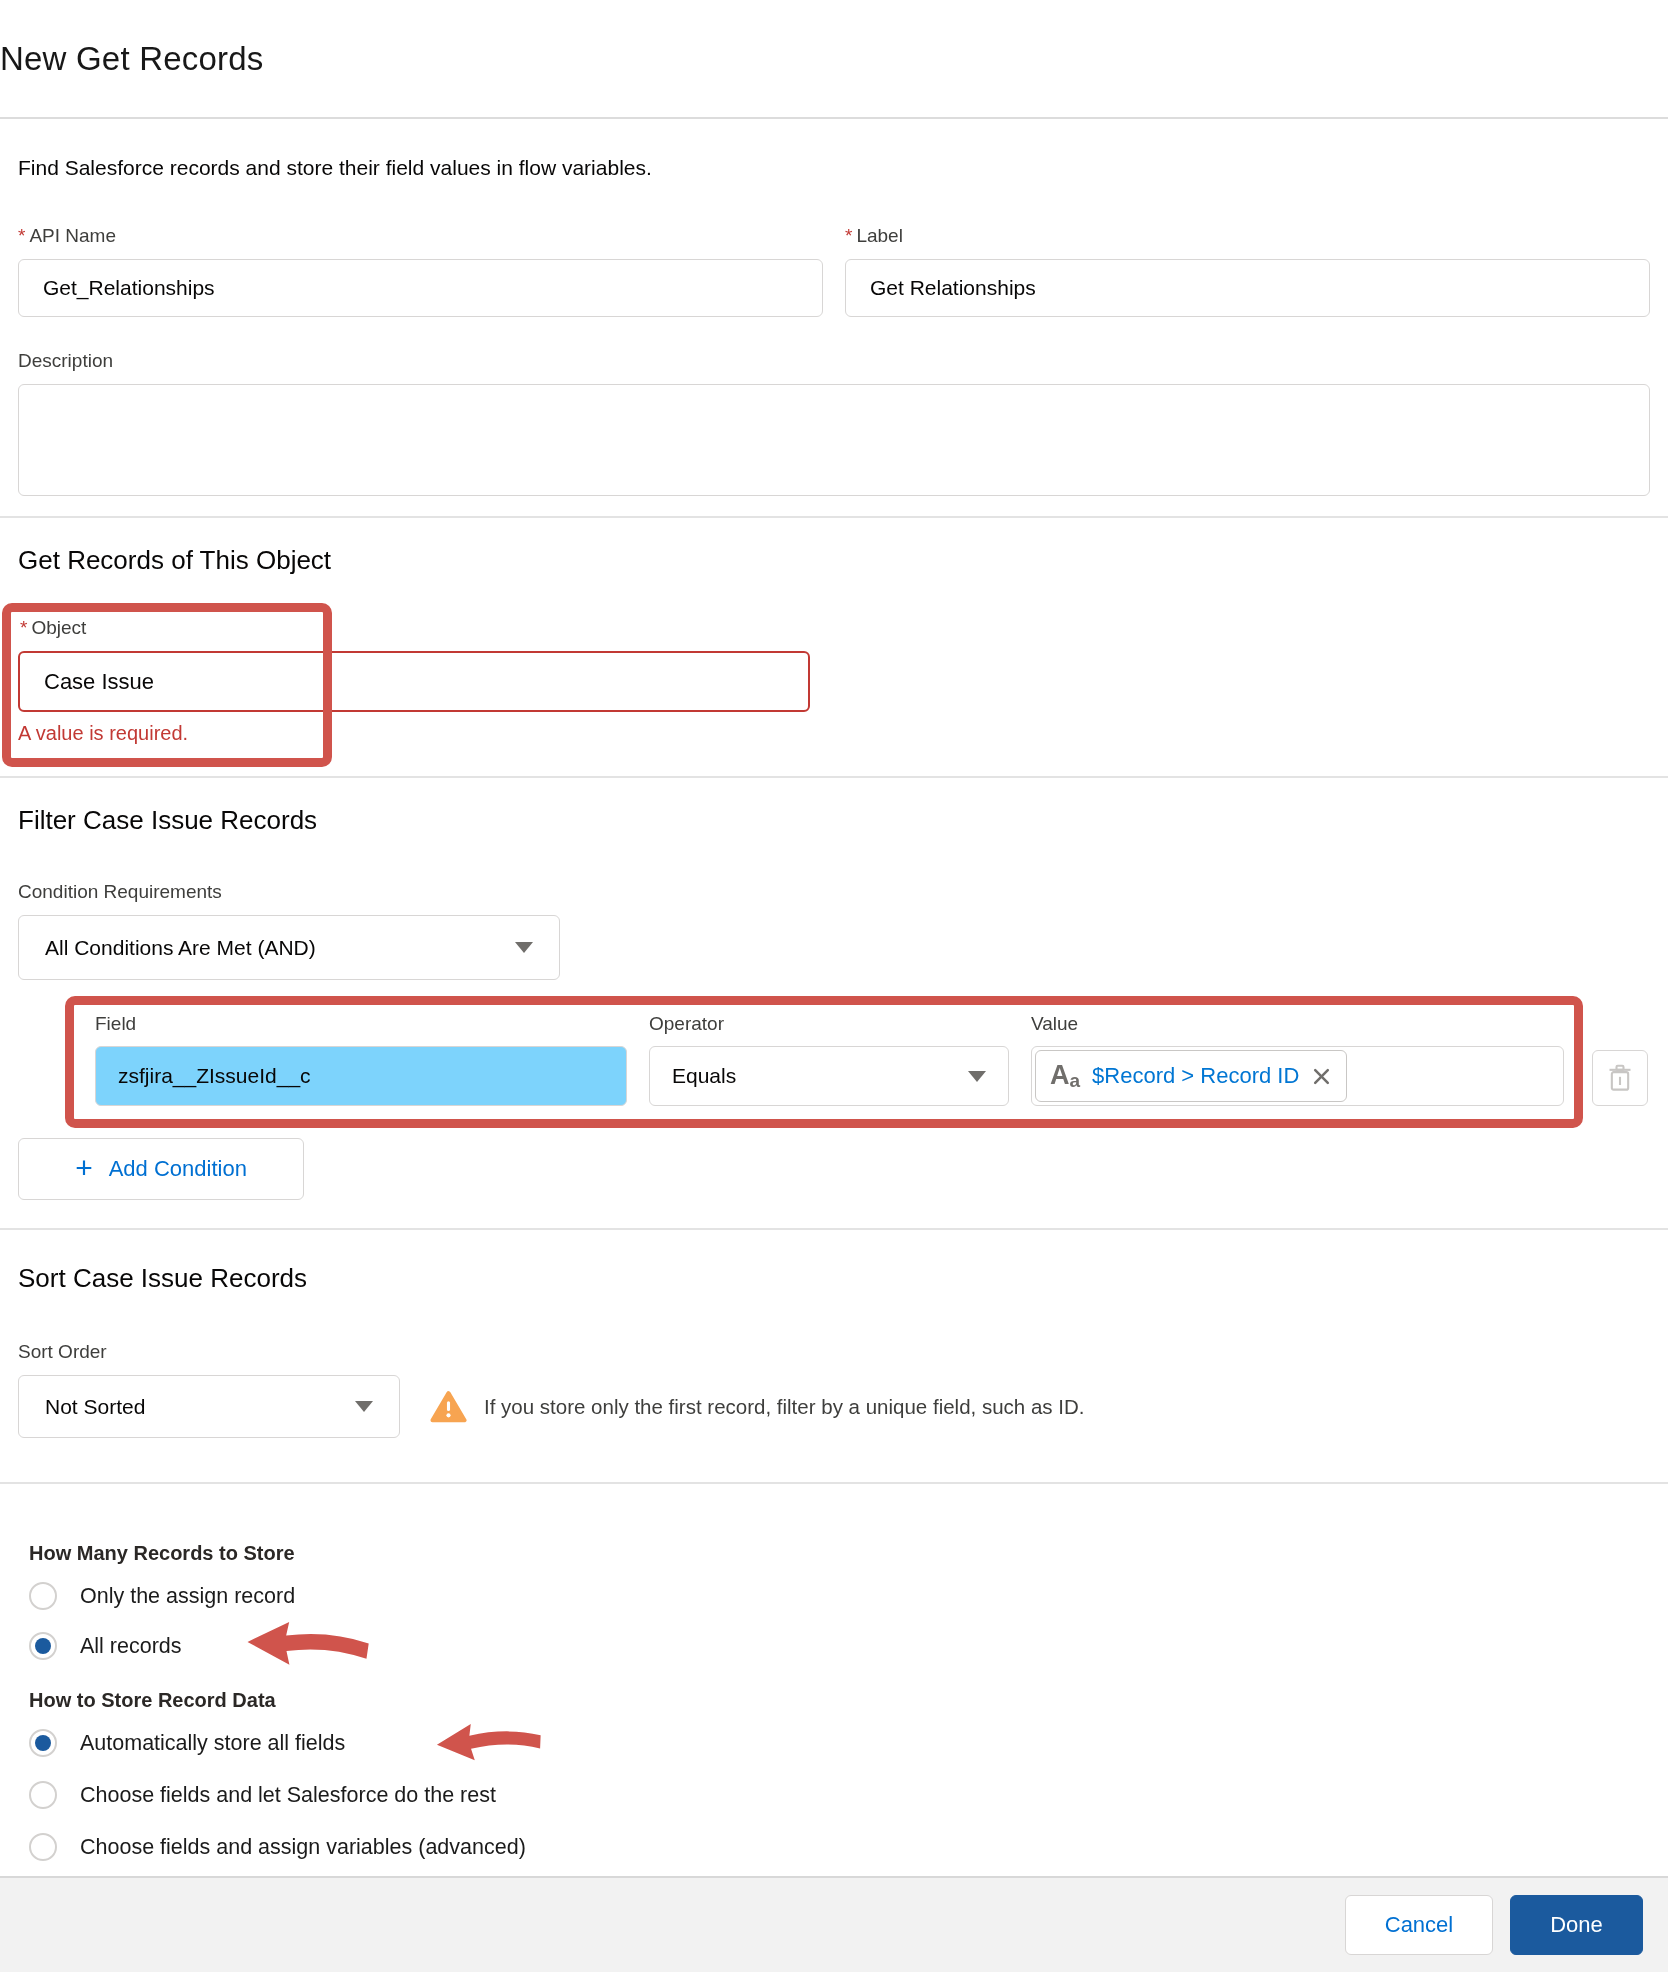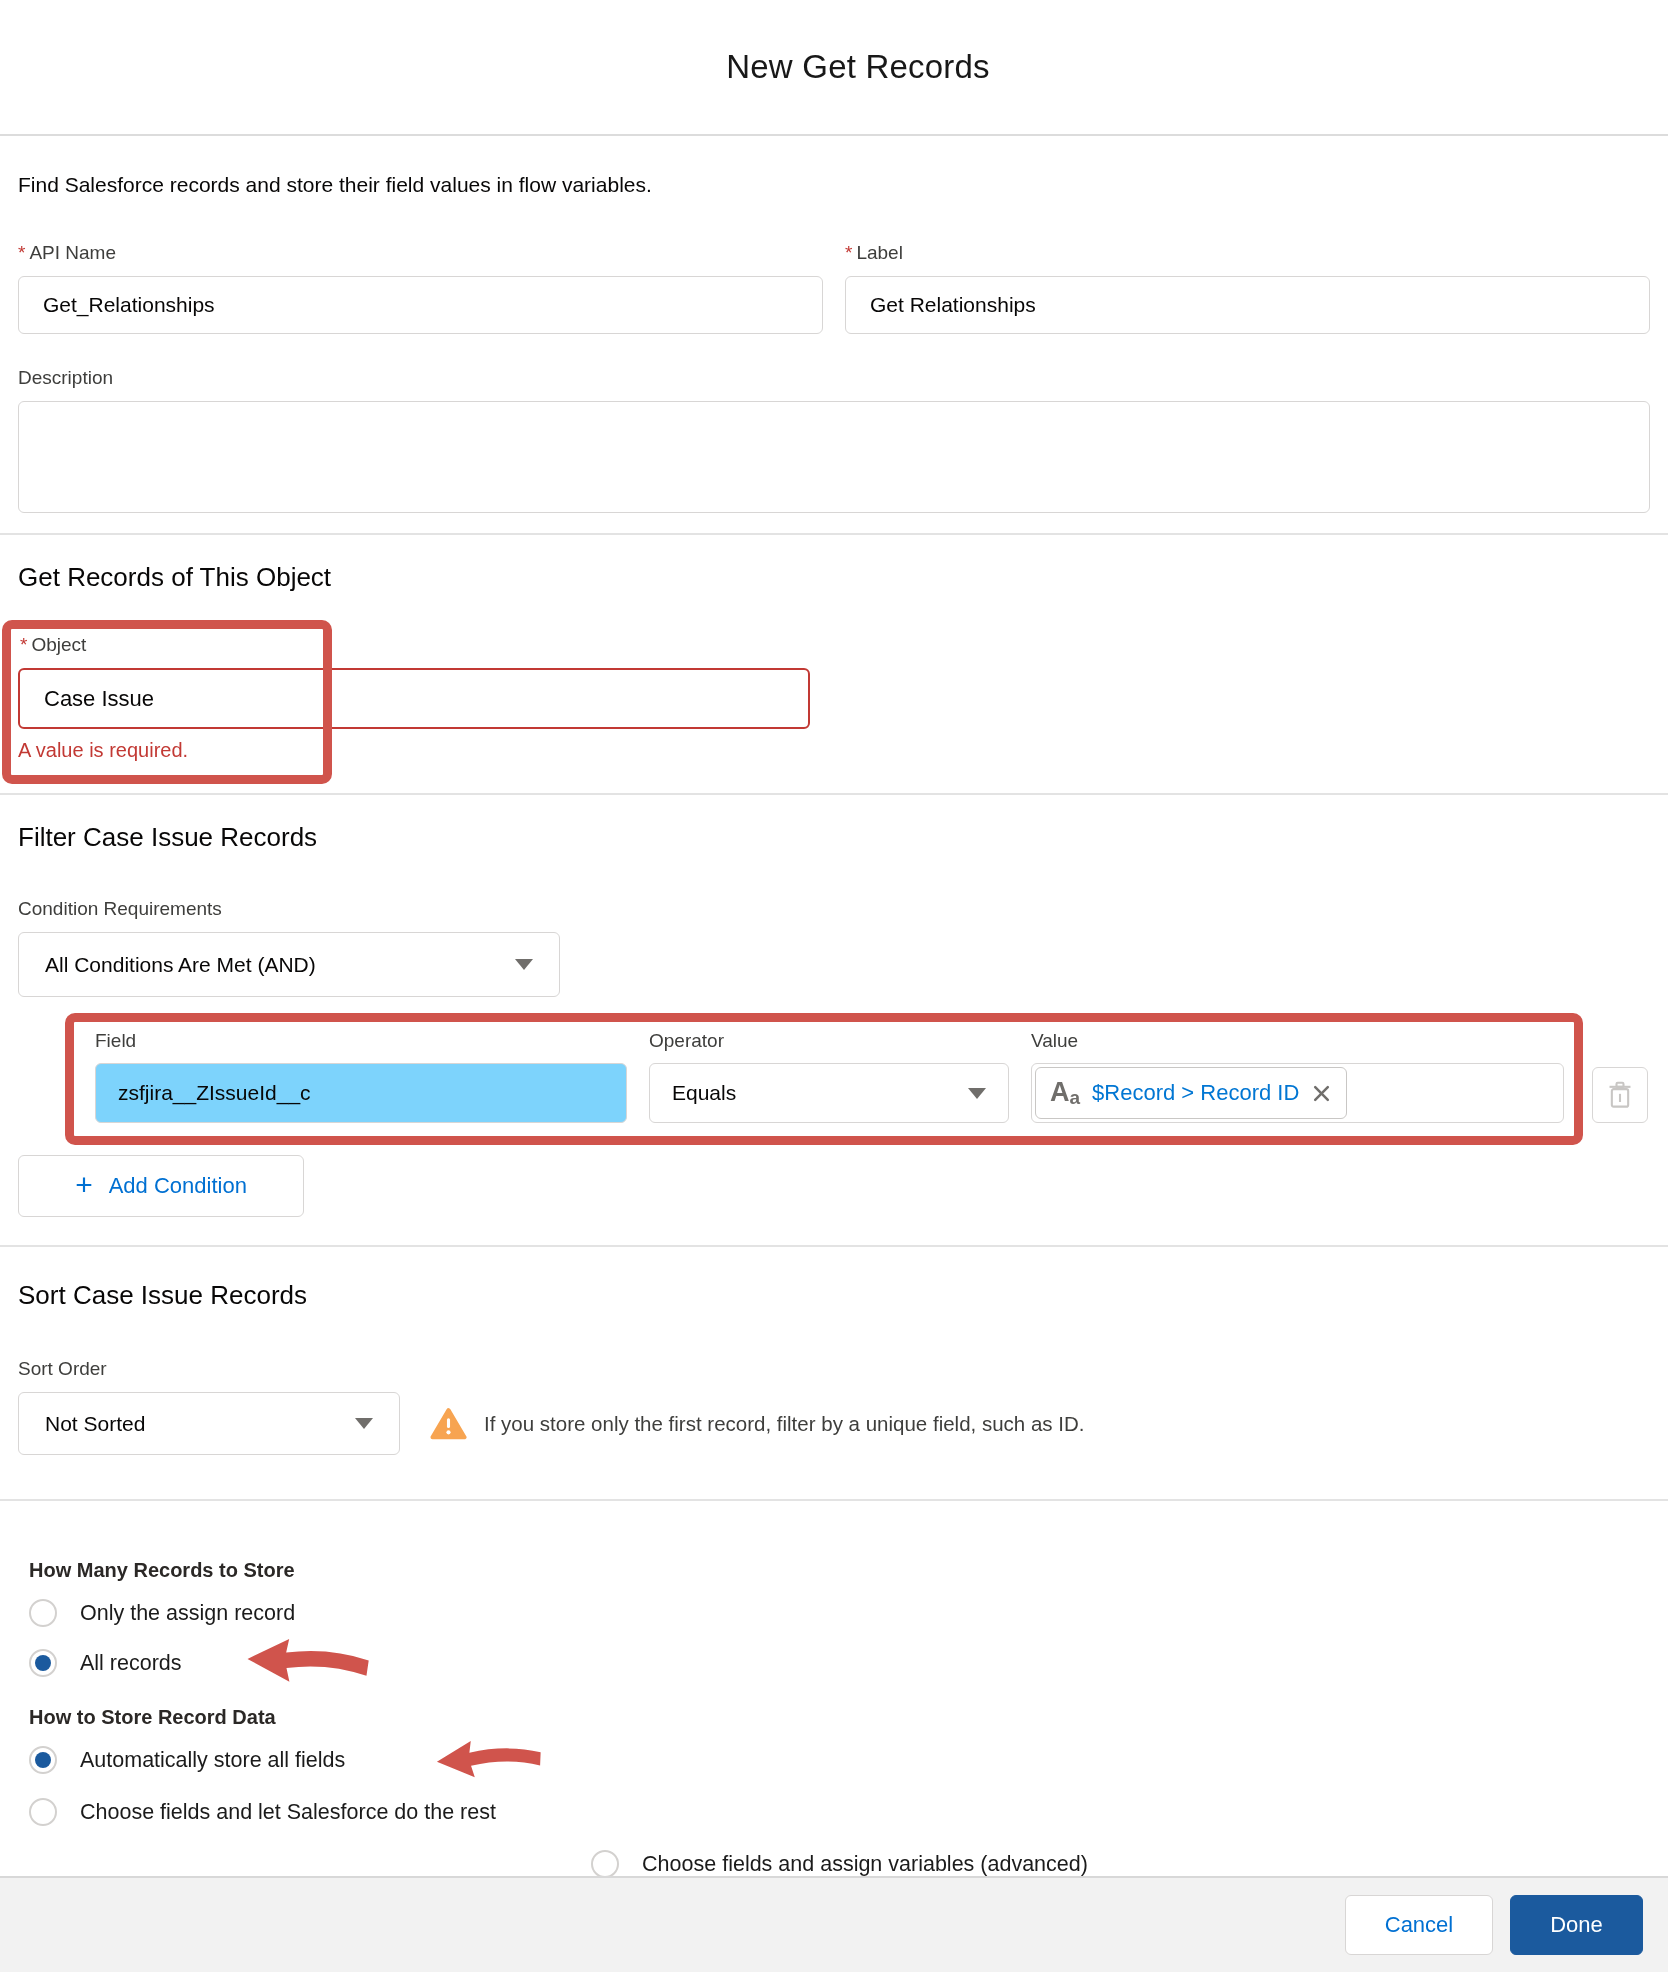--- a/index.html
+++ b/index.html
@@ -7,23 +7,23 @@
   body {
     height:1972px;
     background:#ffffff;
     font-family:"Liberation Sans", sans-serif;
     display:flex; flex-direction:column;
     color:#080707;
     overflow:hidden;
   }
   
   .modal-header {
-    flex:none; height:136px;
+    flex:none; height:119px;
     border-bottom:2px solid #dcdcdc;
-    display:flex; align-items:center; justify-content:center;padding-left:48px;
+    display:flex; align-items:center; 
   }
   .modal-title { font-size:33px; font-weight:300; color:#181818; letter-spacing:.2px; }
 
   
   main { flex:1 1 auto; padding:0 18px; overflow:hidden; }
 
   .intro { margin-top:37px; font-size:21px; color:#080707; }
 
   .field-label { font-size:19px; color:#3e3e3c; margin-bottom:12px; display:block; }
   .req { color:#c23934; margin-right:4px; }
@@ -290,21 +290,21 @@
       <span class="arrow-annotation" style="margin-left:88px; transform:rotate(-4deg);">
         <svg width="112" height="44" viewBox="0 0 150 60">
           <path d="M4 30 L52 5 L49 21 Q100 13 146 27 L144 45 Q99 31 50 39 L54 55 Z" fill="#d0544c"></path>
         </svg>
       </span>
     </div>
     <div class="radio-row" style="margin-top:18px;">
       <span class="radio"></span>
       <span class="radio-label">Choose fields and let Salesforce do the rest</span>
     </div>
-    <div class="radio-row" style="margin-top:18px;justify-content:center;">
+    <div class="radio-row" style="margin-top:18px;">
       <span class="radio"></span>
       <span class="radio-label">Choose fields and assign variables (advanced)</span>
     </div>
   </div>
 
 </main>
 
 <footer>
   <button class="btn btn-cancel">Cancel</button>
   <button class="btn btn-done">Done</button>

